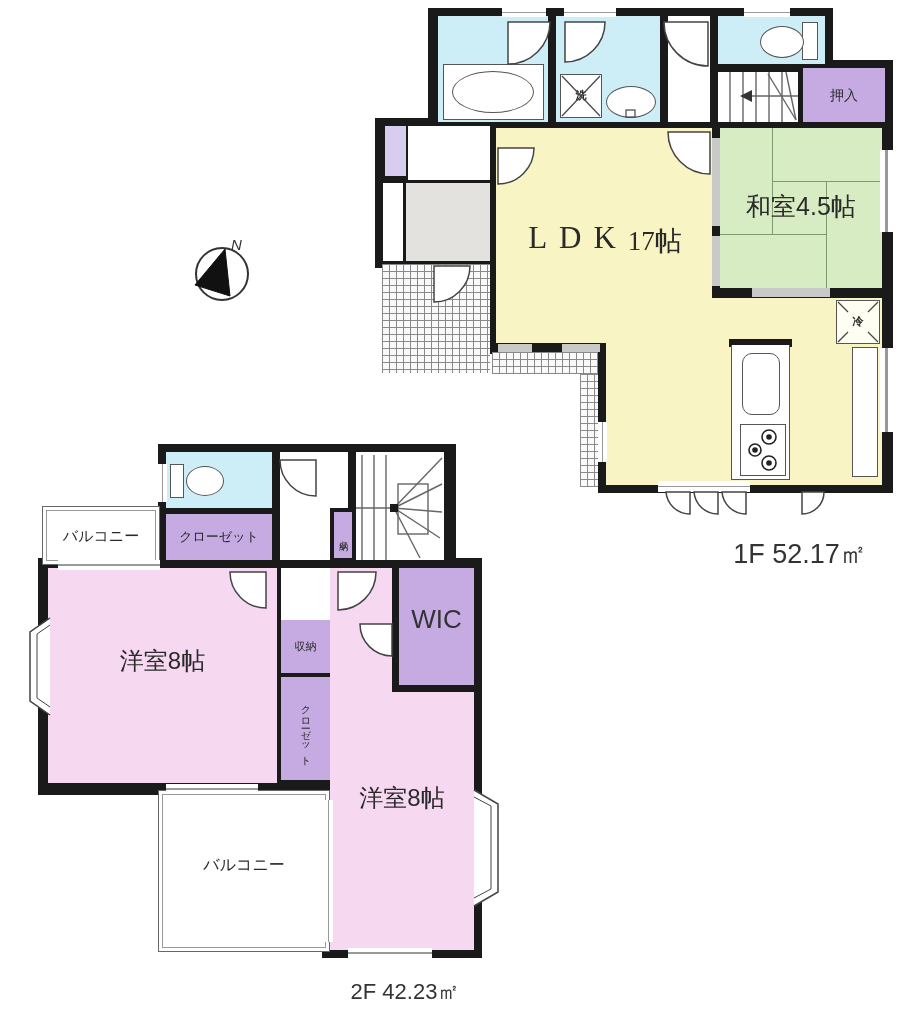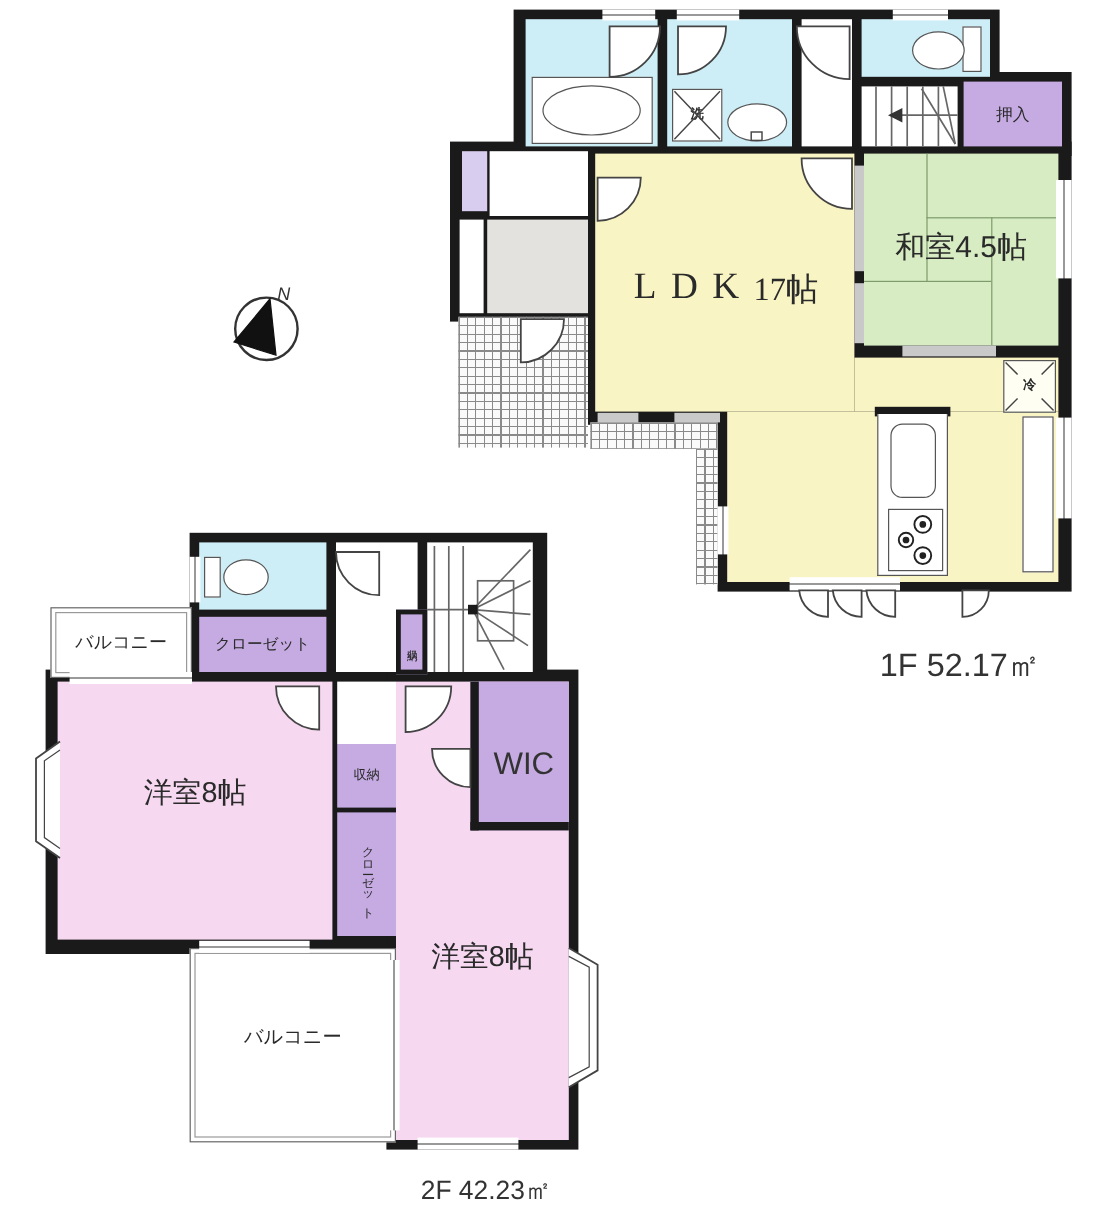--- a/index.html
+++ b/index.html
@@ -131,21 +131,21 @@
     <div class="lbl" style="left:48px;top:640px;width:229px;height:42px;font-size:24px;">洋室8帖</div>
 
     <div class="rm" style="left:281px;top:568px;width:49px;height:52px;background:#fff;"></div>
     <div class="rm" style="left:281px;top:620px;width:49px;height:53px;background:var(--c-closet);"></div>
     <div class="lbl" style="left:281px;top:620px;width:49px;height:53px;font-size:11px;">収納</div>
     <div class="rm" style="left:281px;top:677px;width:49px;height:103px;background:var(--c-closet);"></div>
     <div class="lbl vtext" style="left:290px;top:682px;width:30px;height:95px;font-size:10px;">クローゼット</div>
 
     <div class="rm" style="left:330px;top:568px;width:144px;height:382px;background:var(--c-pink);"></div>
     <div class="rm" style="left:392px;top:568px;width:82px;height:124px;background:var(--c-closet);border-left:7px solid var(--c-wall);border-bottom:7px solid var(--c-wall);box-sizing:border-box;"></div>
-    <div class="lbl" style="left:399px;top:600px;width:75px;height:40px;font-size:26px;color:#333;margin-top:17px;">WIC</div>
+    <div class="lbl" style="left:399px;top:600px;width:75px;height:40px;font-size:26px;color:#333;">WIC</div>
     <div class="lbl" style="left:330px;top:778px;width:144px;height:40px;font-size:24px;">洋室8帖</div>
 
     <div class="winH" style="left:58px;top:560px;width:102px;height:10px;"></div>
     <div class="winH" style="left:166px;top:784px;width:92px;height:10px;"></div>
     <div class="winV" style="left:324px;top:800px;width:9px;height:142px;"></div>
     <div class="winH" style="left:348px;top:948px;width:84px;height:10px;"></div>
     <div class="winV" style="left:158px;top:464px;width:9px;height:38px;"></div>
 
     <div class="lbl" style="left:305px;top:974px;width:200px;height:36px;font-size:22px;color:#333;">2F  42.23㎡</div>
   </div>

